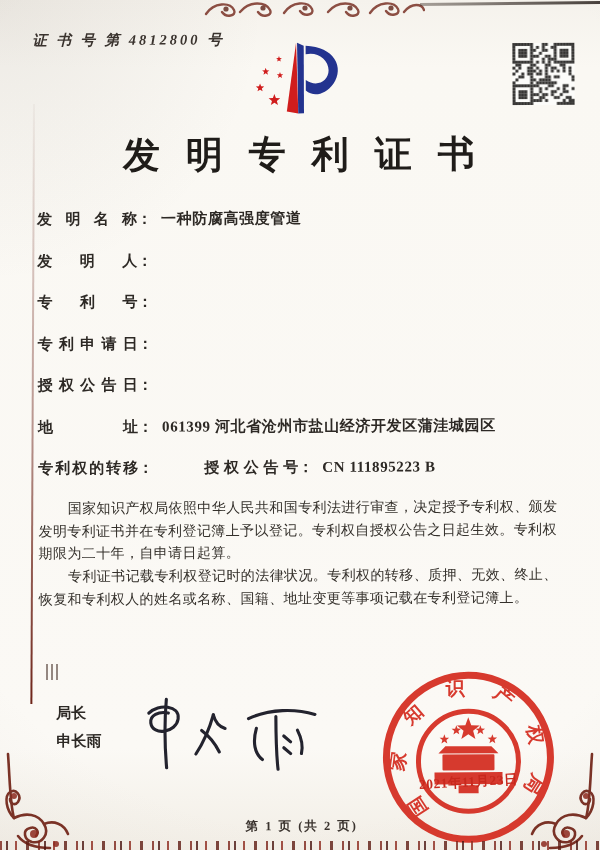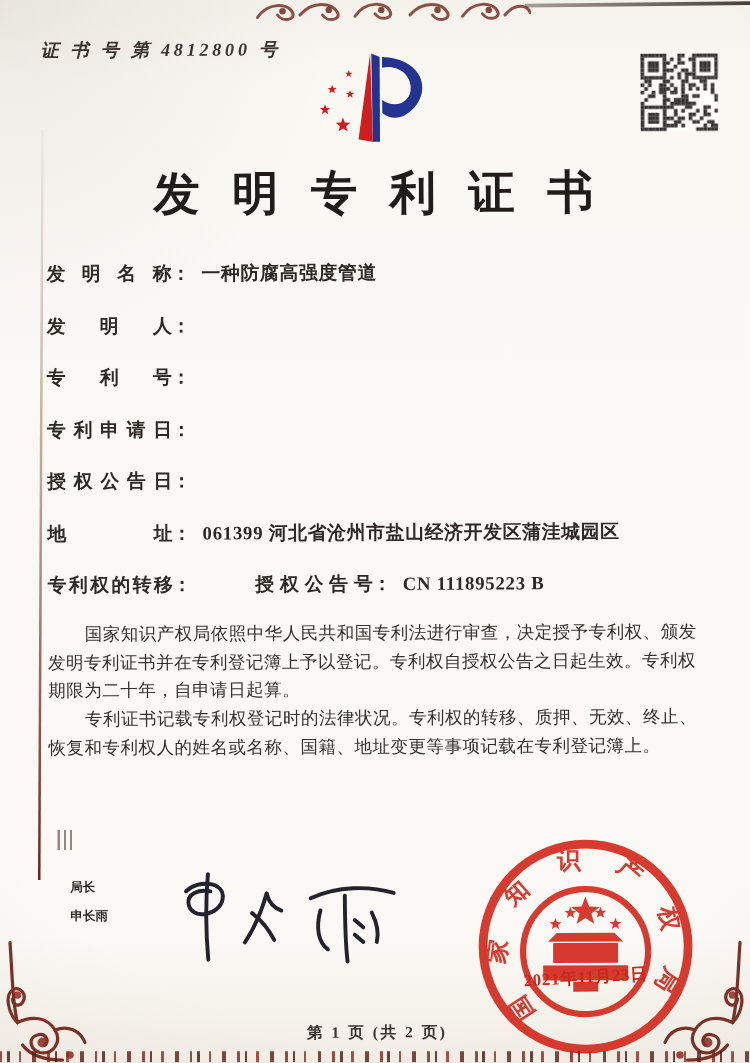--- a/index.html
+++ b/index.html
@@ -28,21 +28,21 @@
   .flabel{display:inline-block;width:100px;text-align:justify;text-align-last:justify;}
   .fcolon{margin-right:9px;}
   .fvalue{letter-spacing:.6px;}
   .pair2{margin-left:42px;display:flex;align-items:baseline;}
   .pair2 .flabel{width:94px;}
   
   .bodytext{position:absolute;top:497px;left:38px;width:529px;font-size:14px;
     line-height:1.62;letter-spacing:.4px;color:#34302b;font-weight:500;}
   .bodytext p{margin:0;text-indent:2.1em;}
   
-  .officer{position:absolute;top:705px;left:55px;font-size:10px;font-weight:600;
+  .officer{position:absolute;top:705px;left:55px;font-size:15px;font-weight:600;
     color:#2d2925;line-height:1;}
   .officer div{margin-bottom:13px;}
   .signature{position:absolute;top:686px;left:128px;}
   .seal{position:absolute;top:663px;left:372px;}
   .footer{position:absolute;top:818px;left:0;right:0;text-align:center;
     font-size:12.5px;font-weight:600;letter-spacing:2px;color:#3a332e;}
   
   .top-ornament{position:absolute;top:0;left:200px;}
   .top-edge-line{position:absolute;top:2px;left:420px;width:180px;height:3px;
     background:linear-gradient(90deg,rgba(70,58,50,.45),rgba(40,32,28,.85));

